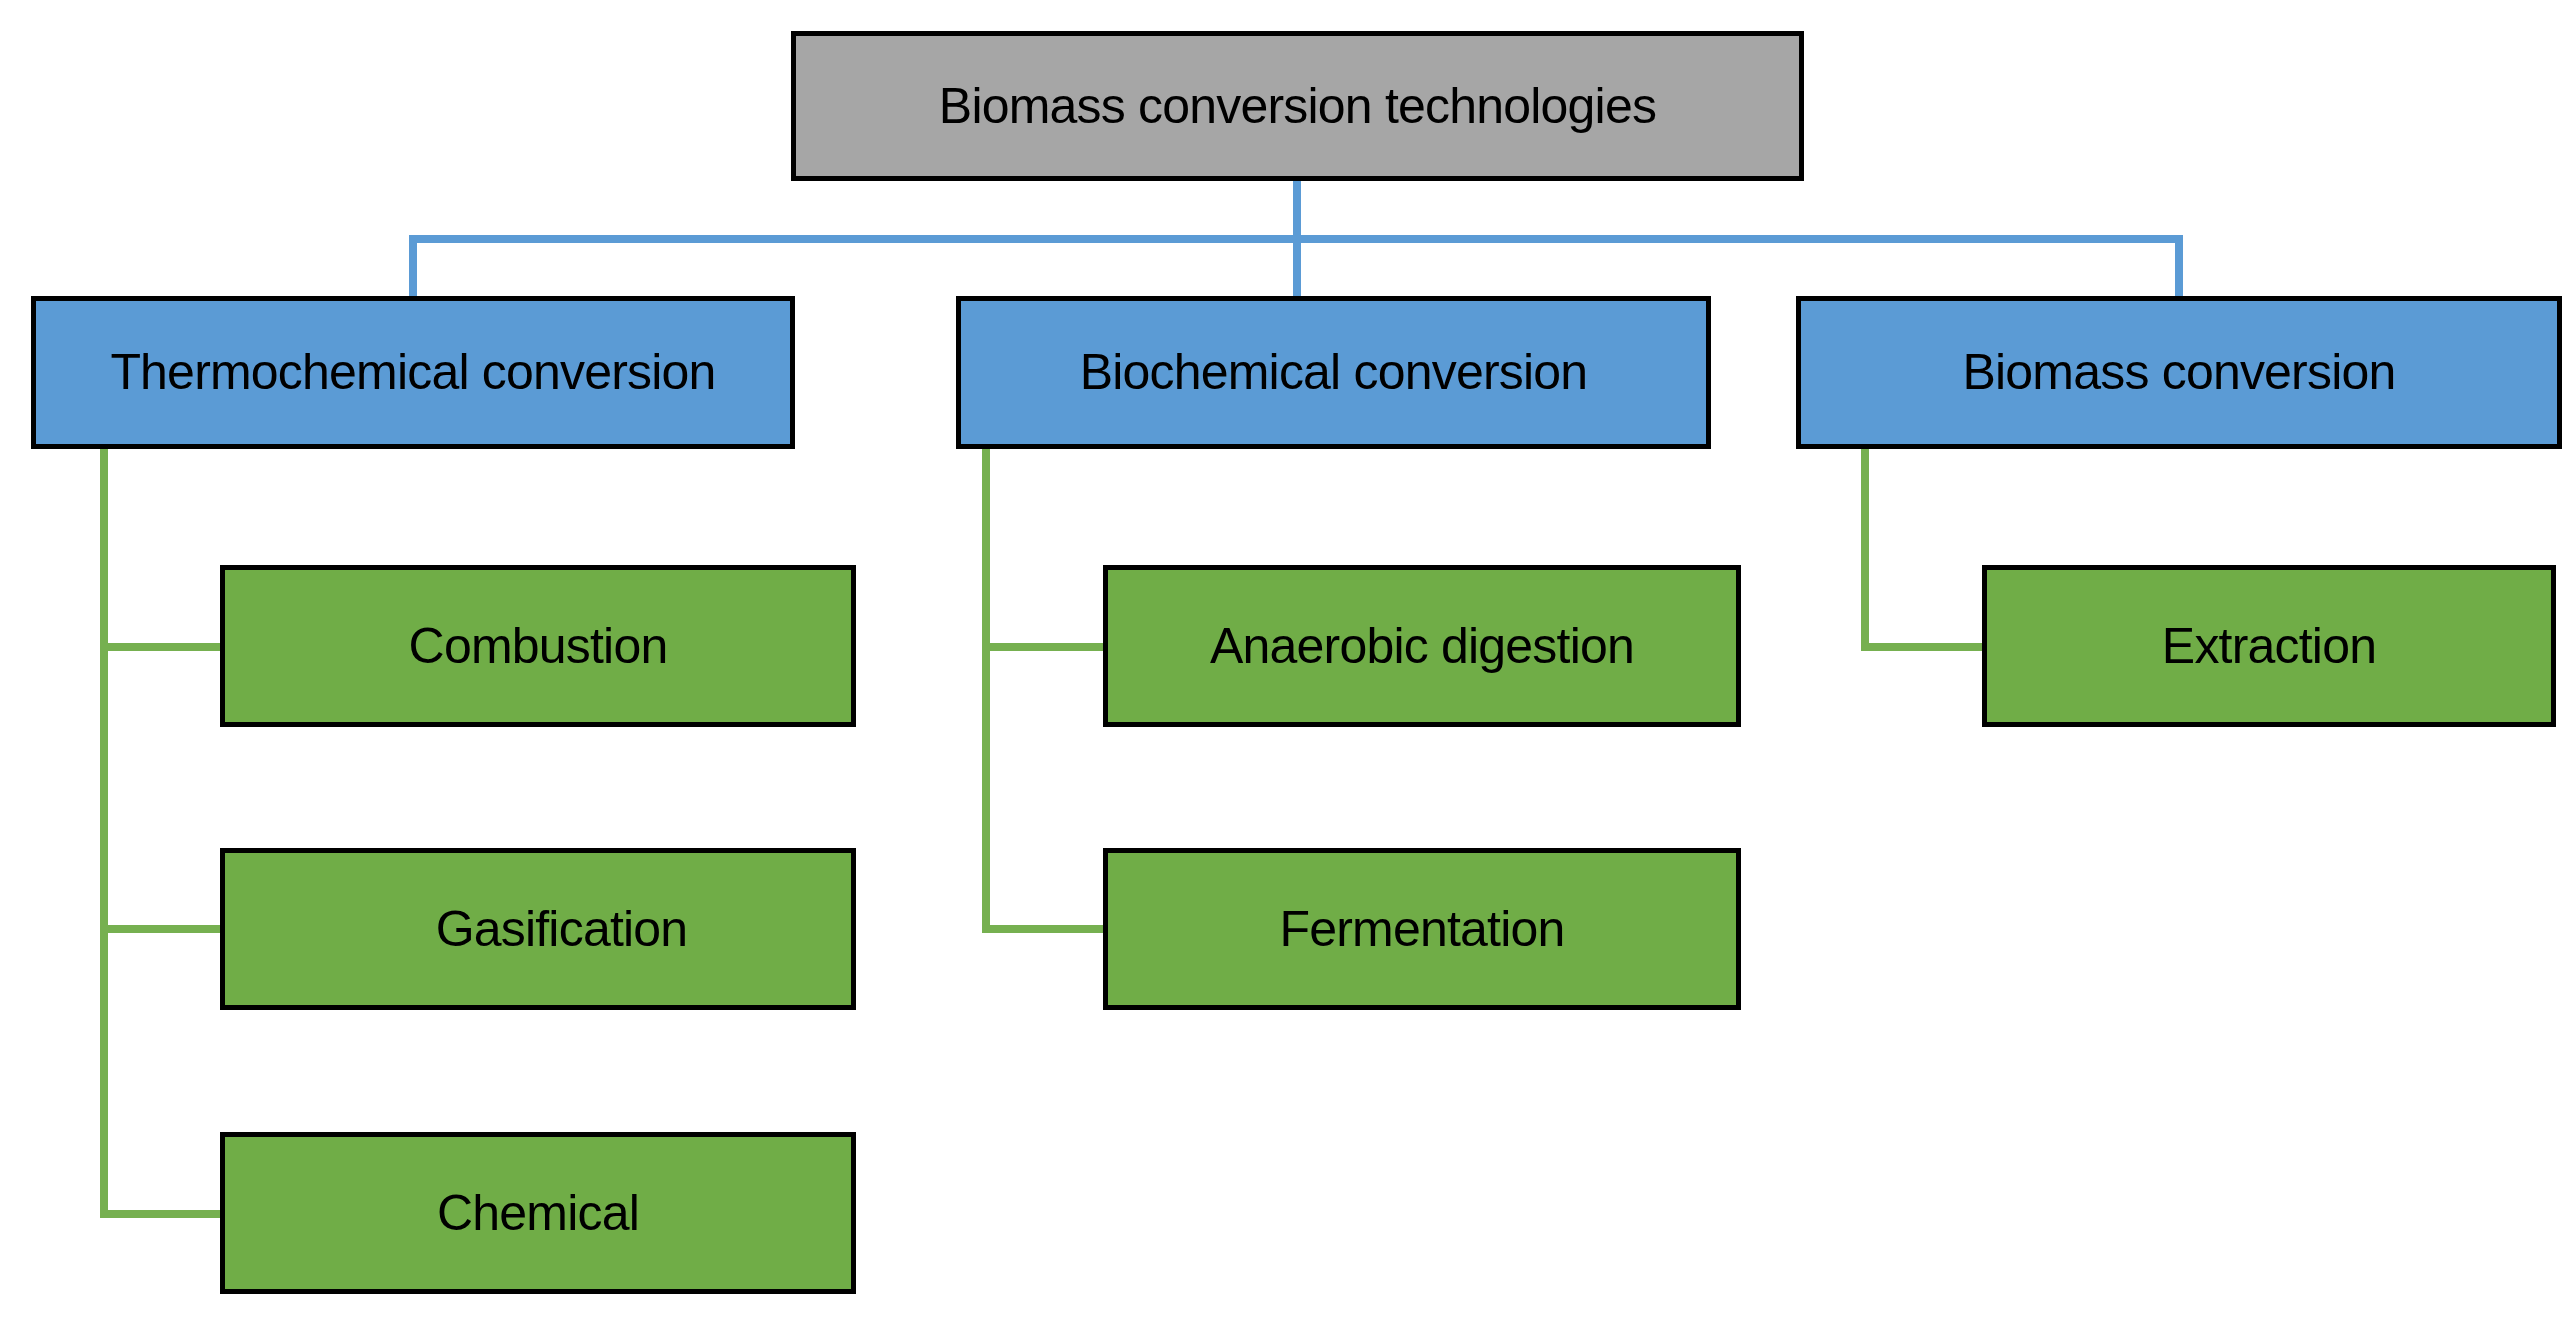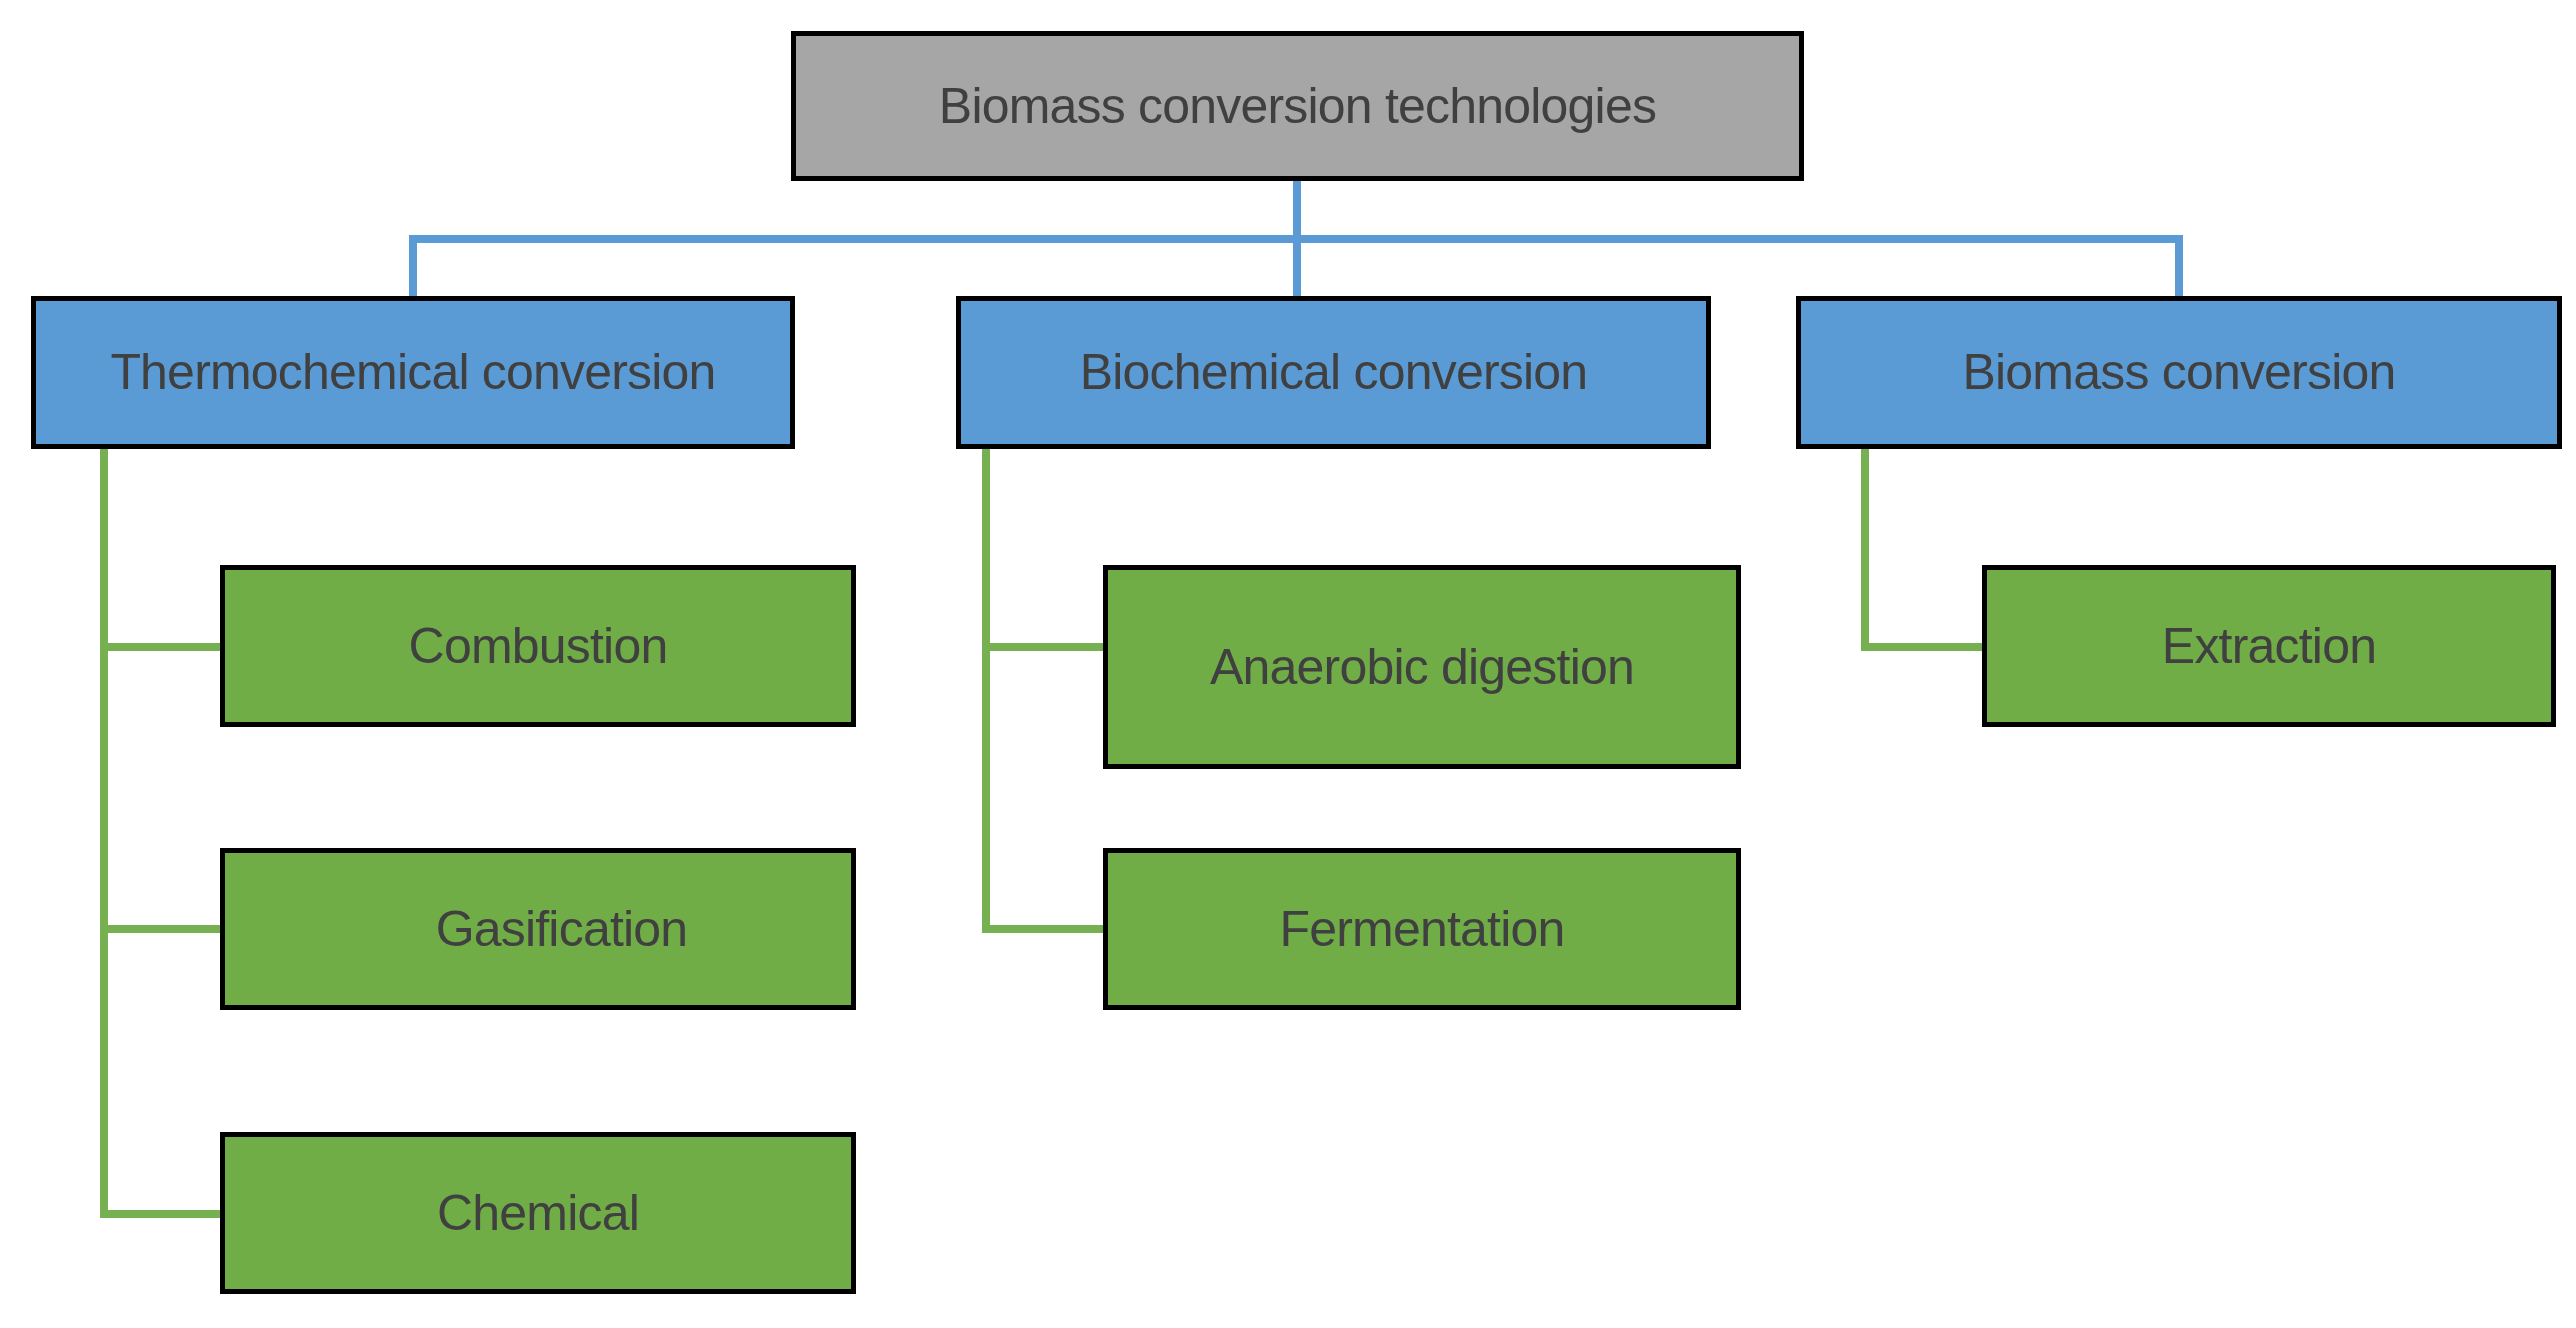--- a/index.html
+++ b/index.html
@@ -7,21 +7,21 @@
     position:relative;
     width:2576px;height:1329px;
     background:#ffffff;
     font-family:"Liberation Sans", sans-serif;
     overflow:hidden;
   }
   .node{
     position:absolute;
     box-sizing:border-box;
     border:5.3px solid #000000;
-    color:#404040;
+    color:#000000;
     display:flex;
     align-items:center;
     justify-content:center;
     text-align:right;
     font-size:50px;
     letter-spacing:-0.8px;
     line-height:1.1;
   }
   .node.root{background:#a6a6a6;}
   .node.branch{background:#5b9bd5;}
@@ -31,21 +31,21 @@
   .line.green{background:#76b050;}
 
   
   #root-node      {left:791px; top:31px;   width:1013px; height:150px;}
   #branch-thermo  {left:31px;   top:296px;  width:764px; height:153px;}
   #branch-bio     {left:919px; top:296px;  width:755px;  height:153px;margin-left:37px;}
   #branch-chem    {left:1796px; top:296px;  width:766px; height:153px;}
   #child-combustion   {left:220px;  top:565px;  width:636px; height:162px;}
   #child-gasification {left:220px;  top:848px; width:636px; height:162px;padding-left:47px;}
   #child-pyrolysis    {left:220px;  top:1132px; width:636px; height:162px;}
-  #child-anaerobic    {left:1103px; top:565px;  width:638px; height:204px;}
+  #child-anaerobic    {left:1103px; top:565px;  width:638px; height:162px;}
   #child-fermentation {left:1103px; top:848px; width:638px; height:162px;}
   #child-extraction   {left:1982px; top:565px;  width:574px; height:162px;}
 
   
   #line-root-stem {left:1293px; top:180px; width:7.6px;   height:59px;}
   #line-main-h    {left:409px;  top:235px; width:1774px; height:7.6px;}
   #line-drop-thermo {left:409px;  top:235px; width:7.6px; height:61px;}
   #line-drop-bio    {left:1293px; top:235px; width:7.6px; height:61px;}
   #line-drop-chem   {left:2175px; top:235px; width:7.6px; height:61px;}
 

